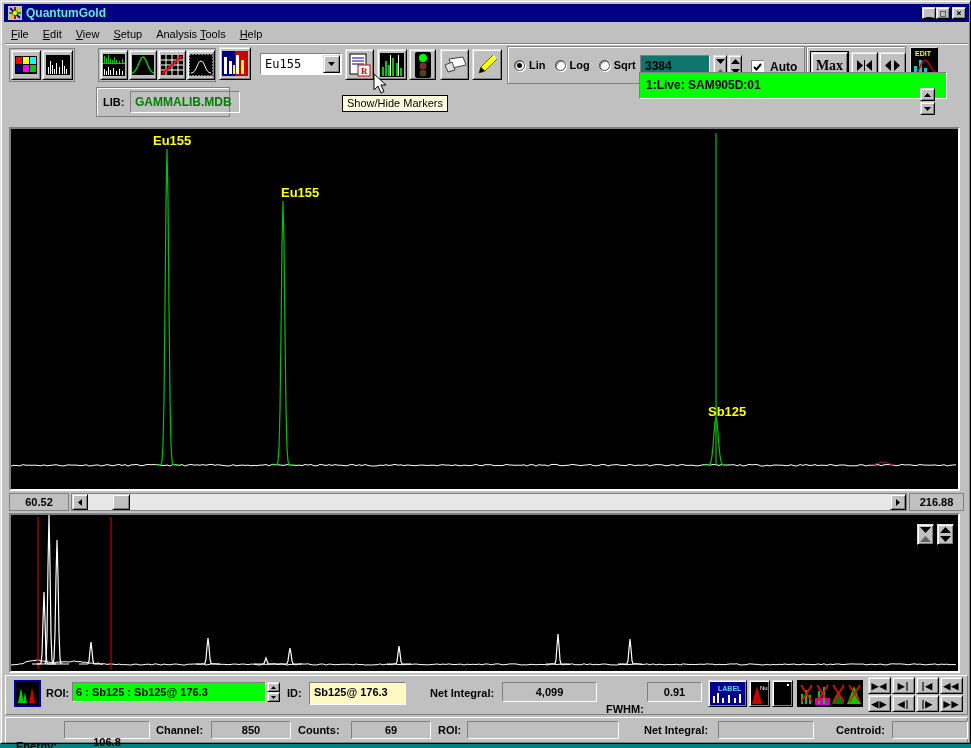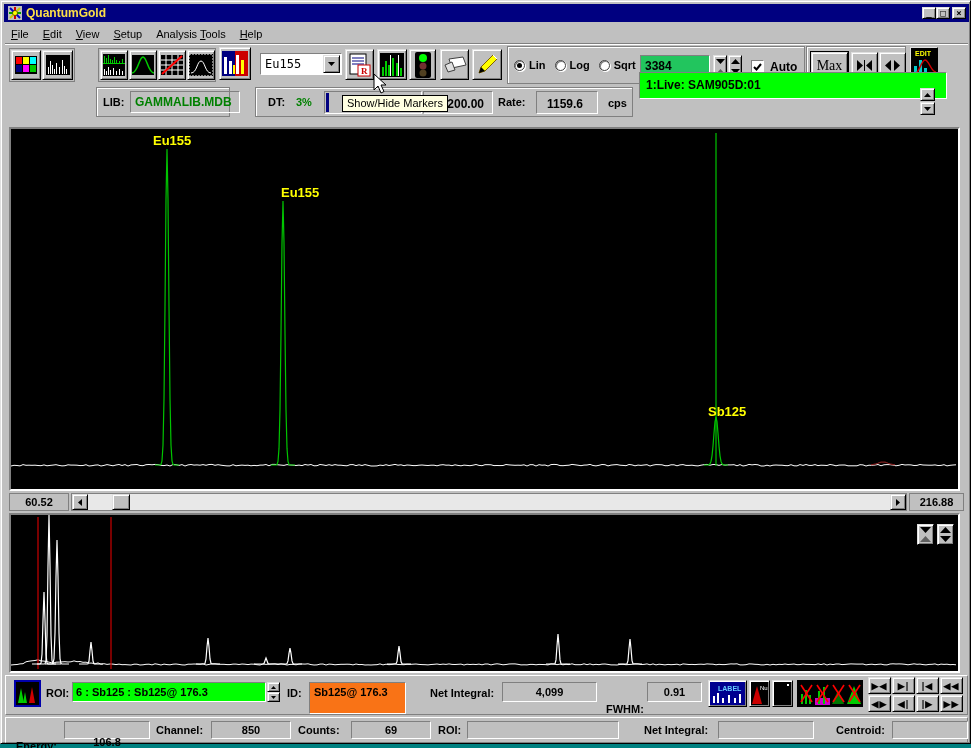--- a/index.html
+++ b/index.html
@@ -10,21 +10,21 @@
          border-right:1px solid #000; border-bottom:1px solid #000;
          box-shadow: inset 1px 1px 0 #fff, inset -1px -1px 0 #808080; }
   .abs { position:absolute; }
   .btn { background:#c0c0c0; border:1px solid; border-color:#dfdfdf #000 #000 #dfdfdf;
          box-shadow: inset 1px 1px 0 #fff, inset -1px -1px 0 #808080; }
   .sunken2 { border:1px solid; border-color:#808080 #fff #fff #808080; }
   .grp { border:1px solid #808080; box-shadow:1px 1px 0 #fff inset; }
   .lbl { font-size:11px; font-weight:bold; color:#000; white-space:nowrap; }
   .val { font-size:11px; font-weight:bold; color:#000; text-align:center; }
   #titlebar { left:3px; top:3px; width:965px; height:18px; background:#000080; }
-  #title-text { color:#fde047; font-size:12px; font-weight:bold; }
+  #title-text { color:#5eead4; font-size:12px; font-weight:bold; }
   .tb-btn { width:14px; height:12px; font-size:9px; font-weight:bold; line-height:10px; text-align:center; color:#000; font-family:"DejaVu Sans Mono",monospace;}
   #menubar { left:4px; top:23px; width:963px; height:19px; display:flex; align-items:center; }
   .menu-item { font-size:11px; color:#000; padding:2px 8px 2px 6px; }
   svg { display:block; }
   .icon-btn { display:flex; align-items:center; justify-content:center; }
   .tt { background:#ffffe1; border:1px solid #000; font-size:11px; color:#000; padding:1px 4px 2px 4px; white-space:nowrap; }
   .radio { display:inline-block; width:11px; height:11px; border-radius:50%; background:#fff;
            border:1px solid #404040; box-shadow: inset 1px 1px 0 #808080, 1px 1px 0 #fff; position:relative; flex:none; }
   .radio.sel::after { content:""; position:absolute; left:2px; top:2px; width:5px; height:5px; border-radius:50%; background:#000; }
   .navg { font-size:9px; font-weight:bold; text-align:center; color:#000; letter-spacing:1px; }
@@ -232,21 +232,21 @@
 
     <div class="abs grp" style="left:502px;top:2px;width:298px;height:38px;">
       <div class="abs" style="left:6px;top:12px;display:flex;align-items:center">
         <span class="radio sel"></span>
         <span class="lbl" style="margin:0 9px 0 4px">Lin</span>
         <span class="radio"></span>
         <span class="lbl" style="margin:0 9px 0 4px">Log</span>
         <span class="radio"></span>
         <span class="lbl" style="margin:0 0 0 4px">Sqrt</span>
       </div>
-      <div class="sunken2 abs" style="left:132px;top:8px;width:70px;height:22px;background:#22c55e">
+      <div class="sunken2 abs" style="left:132px;top:8px;width:70px;height:22px;background:#0f766e">
         <span class="abs" style="left:4px;top:3px;font-size:12px;font-weight:bold">3384</span>
       </div>
       <div class="btn abs icon-btn" style="left:205px;top:8px;width:14px;height:23px">
         <svg width="9" height="15">
             <polygon points="0,0 9,0 4.5,5" fill="#000"></polygon>
             <polygon points="0,15 9,15 4.5,10" fill="#606060"></polygon>
           </svg>
       </div>
       <div class="btn abs icon-btn" style="left:220px;top:8px;width:14px;height:23px">
         <svg width="9" height="15">
@@ -256,21 +256,21 @@
       </div>
       <div class="sunken2 abs icon-btn" style="left:243px;top:13px;width:13px;height:13px;background:#fff">
         <svg width="9" height="8">
             <polyline points="1,4 3.5,6.5 8,1" fill="none" stroke="#000" stroke-width="2"></polyline>
           </svg>
       </div>
       <span class="lbl abs" style="left:262px;top:13px;font-size:12px">Auto</span>
     </div>
 
     <div class="abs grp" style="left:801px;top:2px;width:100px;height:38px;">
-      <div class="btn abs" style="left:4px;top:5px;width:37px;height:26px;outline:1px solid #000;text-align:center;font-family:'Liberation Serif',serif;font-size:14px;font-weight:normal;line-height:25px">Max</div>
+      <div class="btn abs" style="left:4px;top:5px;width:37px;height:26px;outline:1px solid #000;text-align:center;font-family:'Liberation Serif',serif;font-size:14px;font-weight:bold;line-height:25px">Max</div>
       <div class="btn abs icon-btn" style="left:44px;top:5px;width:27px;height:27px">
         <svg width="15" height="11">
             <polygon points="0,0 6,5.5 0,11" fill="#000"></polygon>
             <polygon points="15,0 9,5.5 15,11" fill="#000"></polygon>
             <line x1="7.5" y1="0" x2="7.5" y2="11" stroke="#000"></line>
           </svg>
       </div>
       <div class="btn abs icon-btn" style="left:72px;top:5px;width:27px;height:27px">
         <svg width="15" height="11">
             <polygon points="6,0 0,5.5 6,11" fill="#000"></polygon>
@@ -292,35 +292,20 @@
       </svg>
     </div>
 
     <div class="abs grp" style="left:91px;top:43px;width:134px;height:30px;">
       <span class="lbl abs" style="left:6px;top:8px">LIB:</span>
       <div class="sunken2 abs" style="left:33px;top:3px;width:110px;height:22px">
         <span class="abs" style="left:4px;top:3px;font-size:12px;font-weight:bold;color:#008000">GAMMALIB.MDB</span>
       </div>
     </div>
 
-    <div class="abs grp" style="left:250px;top:43px;width:378px;height:30px;">
-      <span class="lbl abs" style="left:12px;top:8px">DT:</span>
-      <span class="abs lbl" style="left:40px;top:8px;color:#008000">3%</span>
-      <div class="sunken2 abs" style="left:68px;top:3px;width:98px;height:23px;background:#c0c0c0">
-        <div class="abs" style="left:1px;top:1px;width:3px;height:19px;background:#000080"></div>
-      </div>
-      <div class="sunken2 abs" style="left:167px;top:3px;width:70px;height:23px;background:#c0c0c0">
-        <span class="abs" style="right:8px;top:5px;font-size:12px;font-weight:bold">200.00</span>
-      </div>
-      <span class="lbl abs" style="left:242px;top:8px">Rate:</span>
-      <div class="sunken2 abs" style="left:280px;top:3px;width:62px;height:23px;background:#c0c0c0">
-        <span class="abs" style="left:10px;top:5px;font-size:12px;font-weight:bold">1159.6</span>
-      </div>
-      <span class="lbl abs" style="left:352px;top:9px">cps</span>
-    </div>
 
     <div class="sunken2 abs" style="left:634px;top:28px;width:308px;height:27px;background:#00ff00">
       <span class="abs" style="left:6px;top:5px;font-size:12px;font-weight:bold">1:Live: SAM905D:01</span>
     </div>
     <div class="abs" style="left:915px;top:44px;width:15px;height:27px">
       <div class="btn icon-btn" style="width:15px;height:13px">
           <svg width="7" height="4">
             <polygon points="0,4 7,4 3.5,0" fill="#000"></polygon>
           </svg>
         </div>
@@ -419,21 +404,21 @@
             <polygon points="0,3 5,3 2.5,0" fill="#000"></polygon>
           </svg>
         </div>
       <div class="btn icon-btn" style="width:13px;height:10px">
           <svg width="5" height="3">
             <polygon points="0,0 5,0 2.5,3" fill="#000"></polygon>
           </svg>
         </div>
     </div>
     <span class="lbl abs" style="left:281px;top:11px">ID:</span>
-    <div class="sunken2 abs" style="left:303px;top:6px;width:97px;height:32px;background:#f97316">
+    <div class="sunken2 abs" style="left:303px;top:6px;width:97px;height:23px;background:#fef9c3">
       <span class="abs" style="left:4px;top:3px;font-size:11px;font-weight:bold;white-space:nowrap">Sb125@ 176.3</span>
     </div>
     <span class="lbl abs" style="left:424px;top:11px">Net Integral:</span>
     <div class="sunken2 abs" style="left:496px;top:6px;width:95px;height:20px;background:#c0c0c0">
       <div class="val" style="margin-top:3px">4,099</div>
     </div>
     <span class="lbl abs" style="left:600px;top:27px">FWHM:</span>
     <div class="sunken2 abs" style="left:641px;top:6px;width:55px;height:20px;background:#c0c0c0">
       <div class="val" style="margin-top:3px">0.91</div>
     </div>

